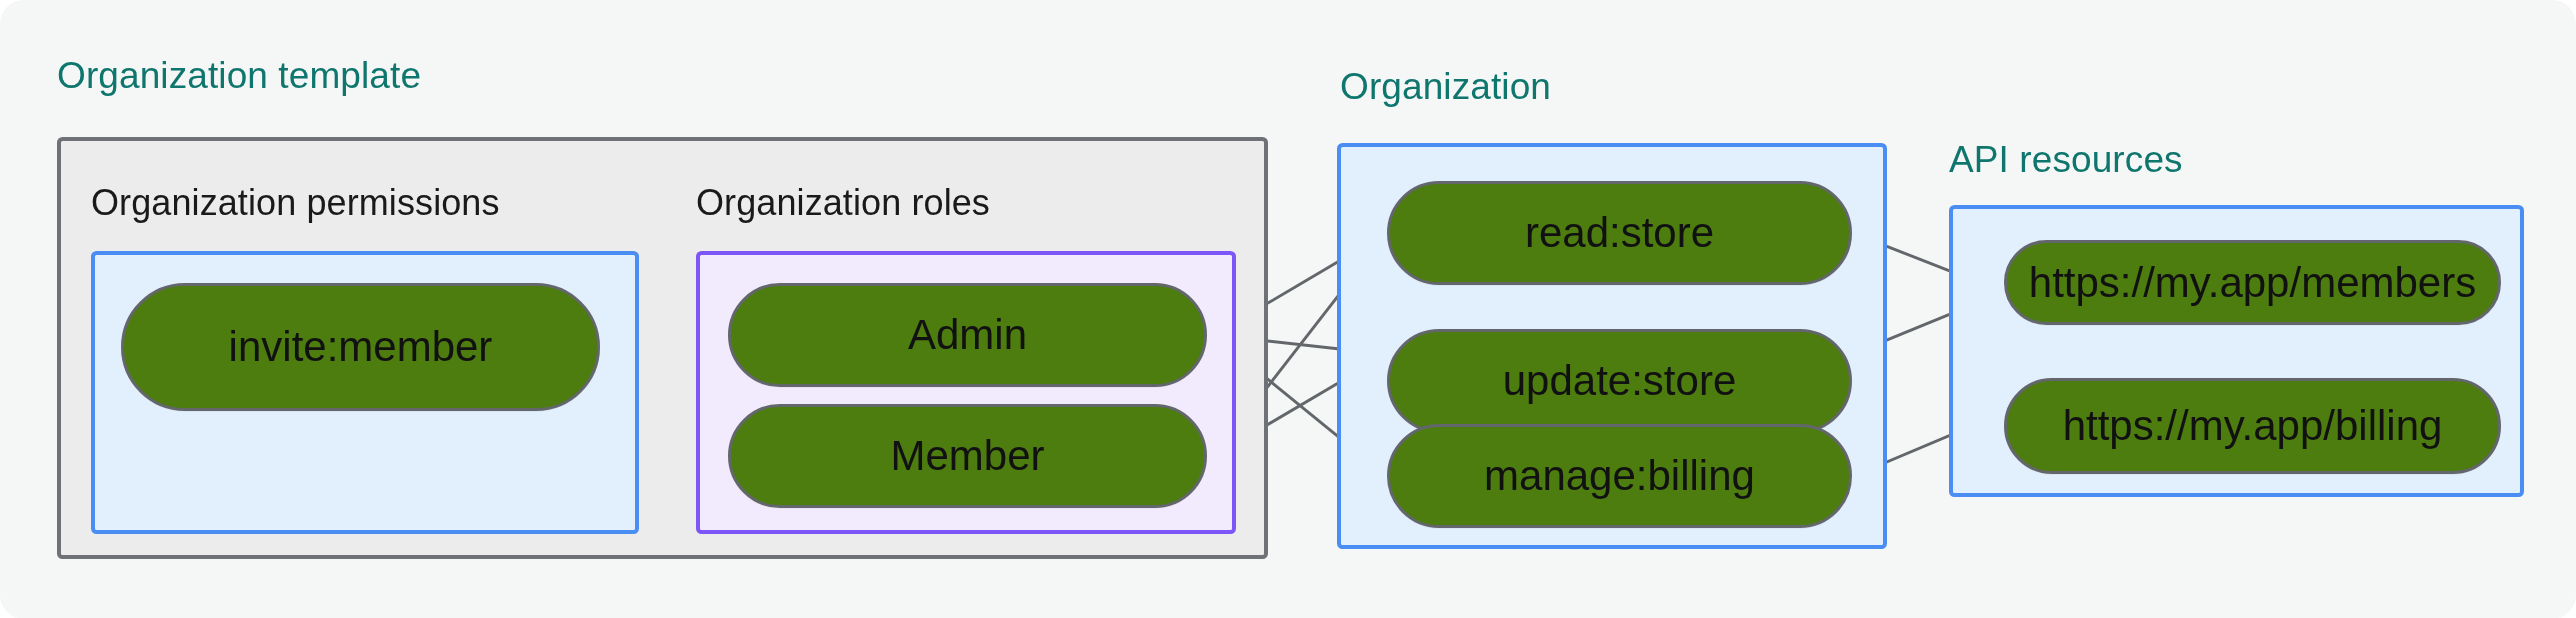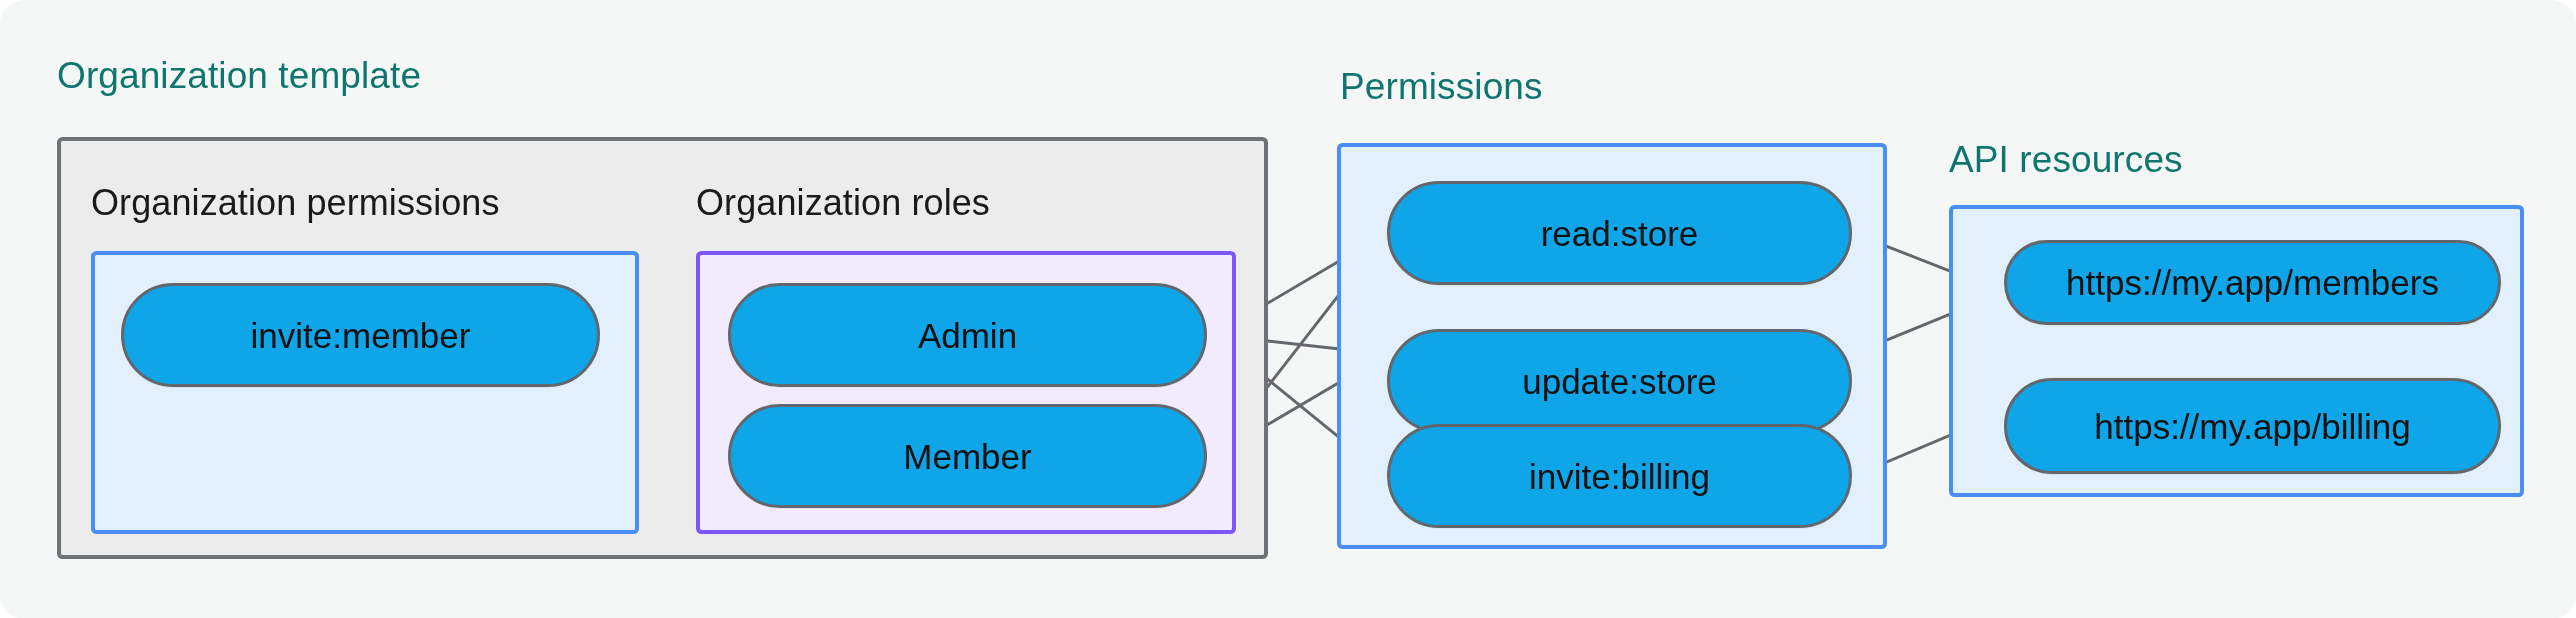--- a/index.html
+++ b/index.html
@@ -52,28 +52,28 @@
   }
   .box-purple {
     background: #f2ebfd;
     border: 4.6px solid #7c56f7;
   }
 
   
   .node {
     position: absolute;
     box-sizing: border-box;
-    background: #0ea5e9;
+    background: #4d7c0f;
     border: 3.7px solid #63676b;
     border-radius: 912px;
     display: flex;
     align-items: center;
     justify-content: center;
     color: #111111;
-    font-size: 35px;
+    font-size: 42px;
     line-height: 1;
     white-space: nowrap;
     box-shadow: 0 0.9px 0 rgba(0,0,0,0.04);
   }
 
   
   #edges {
     position: absolute;
     inset: 0;
     width: 2576px;
@@ -121,36 +121,36 @@
   <div class="box box-gray" style="left:57px; top:137px; width:1211px; height:422px;"></div>
 
   <div class="sub-title" style="left:91px; top:185px;">Organization permissions</div>
 
   <div class="box box-blue" style="left:91px; top:251px; width:548px; height:283px;"></div>
 
   <div class="sub-title" style="left:696px; top:185px;">Organization roles</div>
 
   <div class="box box-purple" style="left:696px; top:251px; width:540px; height:283px;"></div>
 
-  <div class="node" style="left:121px; top:283px; width:479px; height:104px;">invite:member</div>
+  <div class="node" style="left:121px; top:283px; width:479px; height:128px;">invite:member</div>
 
 
   <div class="node" style="left:728px; top:404px; width:479px; height:104px;">Member</div>
 
   <div class="node" style="left:728px; top:283px; width:479px; height:104px;">Admin</div>
 
-  <div class="group-title" style="left:1340px; top:68px;">Permissions</div>
+  <div class="group-title" style="left:1340px; top:68px;">Organization</div>
 
   <div class="box box-blue" style="left:1337px; top:143px; width:550px; height:406px;"></div>
 
   <div class="node" style="left:1387px; top:181px; width:465px; height:104px;">read:store</div>
 
   <div class="node" style="left:1387px; top:302px; width:465px; height:104px;margin-top:27px;">update:store</div>
 
-  <div class="node" style="left:1387px; top:424px; width:465px; height:104px;">invite:billing</div>
+  <div class="node" style="left:1387px; top:424px; width:465px; height:104px;">manage:billing</div>
 
   <div class="group-title" style="left:1949px; top:141px;">API resources</div>
 
   <div class="box box-blue" style="left:1949px; top:205px; width:575px; height:292px;"></div>
 
   <div class="node" style="left:2004px; top:240px; width:497px; height:85px;">https://my.app/members</div>
 
   <div class="node" style="left:2004px; top:378px; width:497px; height:96px;">https://my.app/billing</div>
 
 </div>

